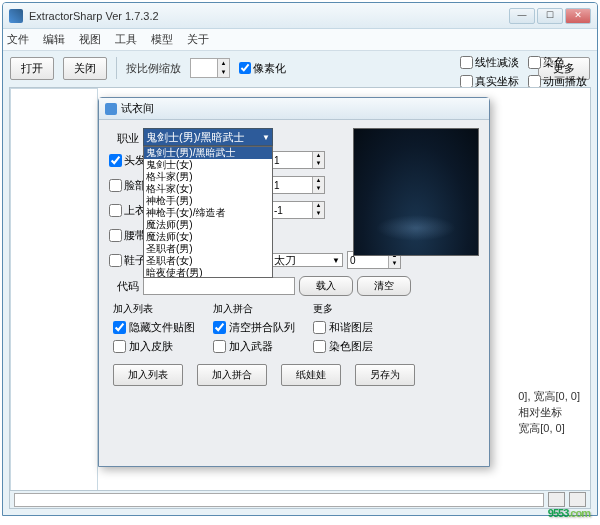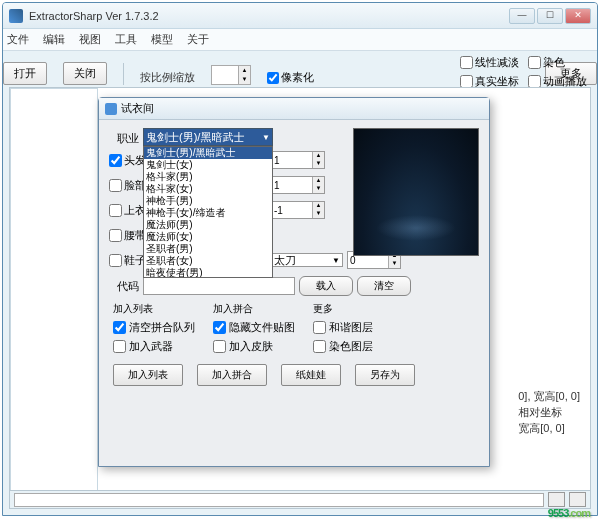--- a/index.html
+++ b/index.html
@@ -10,21 +10,21 @@
 .titlebar { height: 26px; background: linear-gradient(#f5f9fc,#e0ecf3); display: flex; align-items: center; padding: 0 6px; border-bottom: 1px solid #c5d8e4; }
 .app-icon { width: 14px; height: 14px; background: linear-gradient(45deg,#4a90d9,#2c5c8a); margin-right: 6px; border-radius: 2px; }
 .titlebar-text { flex: 1; color: #333; }
 .win-btns { display: flex; gap: 2px; }
 .win-btn { width: 26px; height: 16px; background: linear-gradient(#f0f5f9,#d8e6ef); border: 1px solid #b0c8d7; border-radius: 2px; font-size: 9px; line-height: 12px; text-align: center; color: #444; cursor: pointer; }
 .win-btn.close { background: linear-gradient(#e8a0a0,#d06060); color: #fff; }
 
 .menubar { height: 22px; background: #f8fbfd; display: flex; align-items: center; padding: 0 4px; gap: 14px; border-bottom: 1px solid #d0dde6; }
 .menubar span { color: #333; cursor: pointer; }
 
-.toolbar { height: 34px; background: #e8f2f7; display: flex; align-items: flex-end; padding: 0 0; gap: 16px; }
+.toolbar { height: 34px; background: #e8f2f7; display: flex; align-items: center; padding: 0 7px; gap: 9px; }
 .toolbar .btn { padding: 3px 10px; background: linear-gradient(#fdfdfd,#e8e8e8); border: 1px solid #9a9a9a; border-radius: 2px; cursor: pointer; }
 .toolbar .sep { width: 1px; height: 22px; background: #b8c8d2; }
 .toolbar .lbl { color: #333; }
 .toolbar .spin { width: 40px; height: 20px; border: 1px solid #aaa; background: #fff; display: flex; }
 .toolbar .spin input { width: 26px; border: none; padding: 0 2px; }
 .toolbar .spin .arrows { width: 12px; display: flex; flex-direction: column; border-left: 1px solid #aaa; }
 .toolbar .spin .arrows div { flex: 1; font-size: 6px; text-align: center; line-height: 8px; background: #eee; cursor: pointer; }
 .toolbar .chk { display: flex; align-items: center; gap: 2px; }
 .toolbar input[type=checkbox] { width: 12px; height: 12px; }
 .toolbar .more-btn { margin-left: auto; padding: 3px 14px; background: linear-gradient(#fdfdfd,#e8e8e8); border: 1px solid #9a9a9a; border-radius: 2px; cursor: pointer; }
@@ -321,35 +321,35 @@
     <div class="section-labels">
       <span>加入列表</span>
       <span>加入拼合</span>
       <span>更多</span>
     </div>
 
     <div class="checks-grid">
       <div class="col">
         <label class="chk">
             <input type="checkbox" checked="" style="">
+            <span>隐藏文件贴图</span>
+          </label>
+        <label class="chk">
+            <input type="checkbox" style="">
+            <span>加入皮肤</span>
+          </label>
+      </div>
+      <div class="col">
+        <label class="chk">
+            <input type="checkbox" checked="" style="">
             <span>清空拼合队列</span>
           </label>
         <label class="chk">
             <input type="checkbox" style="">
             <span>加入武器</span>
-          </label>
-      </div>
-      <div class="col">
-        <label class="chk">
-            <input type="checkbox" checked="" style="">
-            <span>隐藏文件贴图</span>
-          </label>
-        <label class="chk">
-            <input type="checkbox" style="">
-            <span>加入皮肤</span>
           </label>
       </div>
       <div class="col">
         <label class="chk">
             <input type="checkbox" style="">
             <span>和谐图层</span>
           </label>
         <label class="chk">
             <input type="checkbox" style="">
             <span>染色图层</span>

